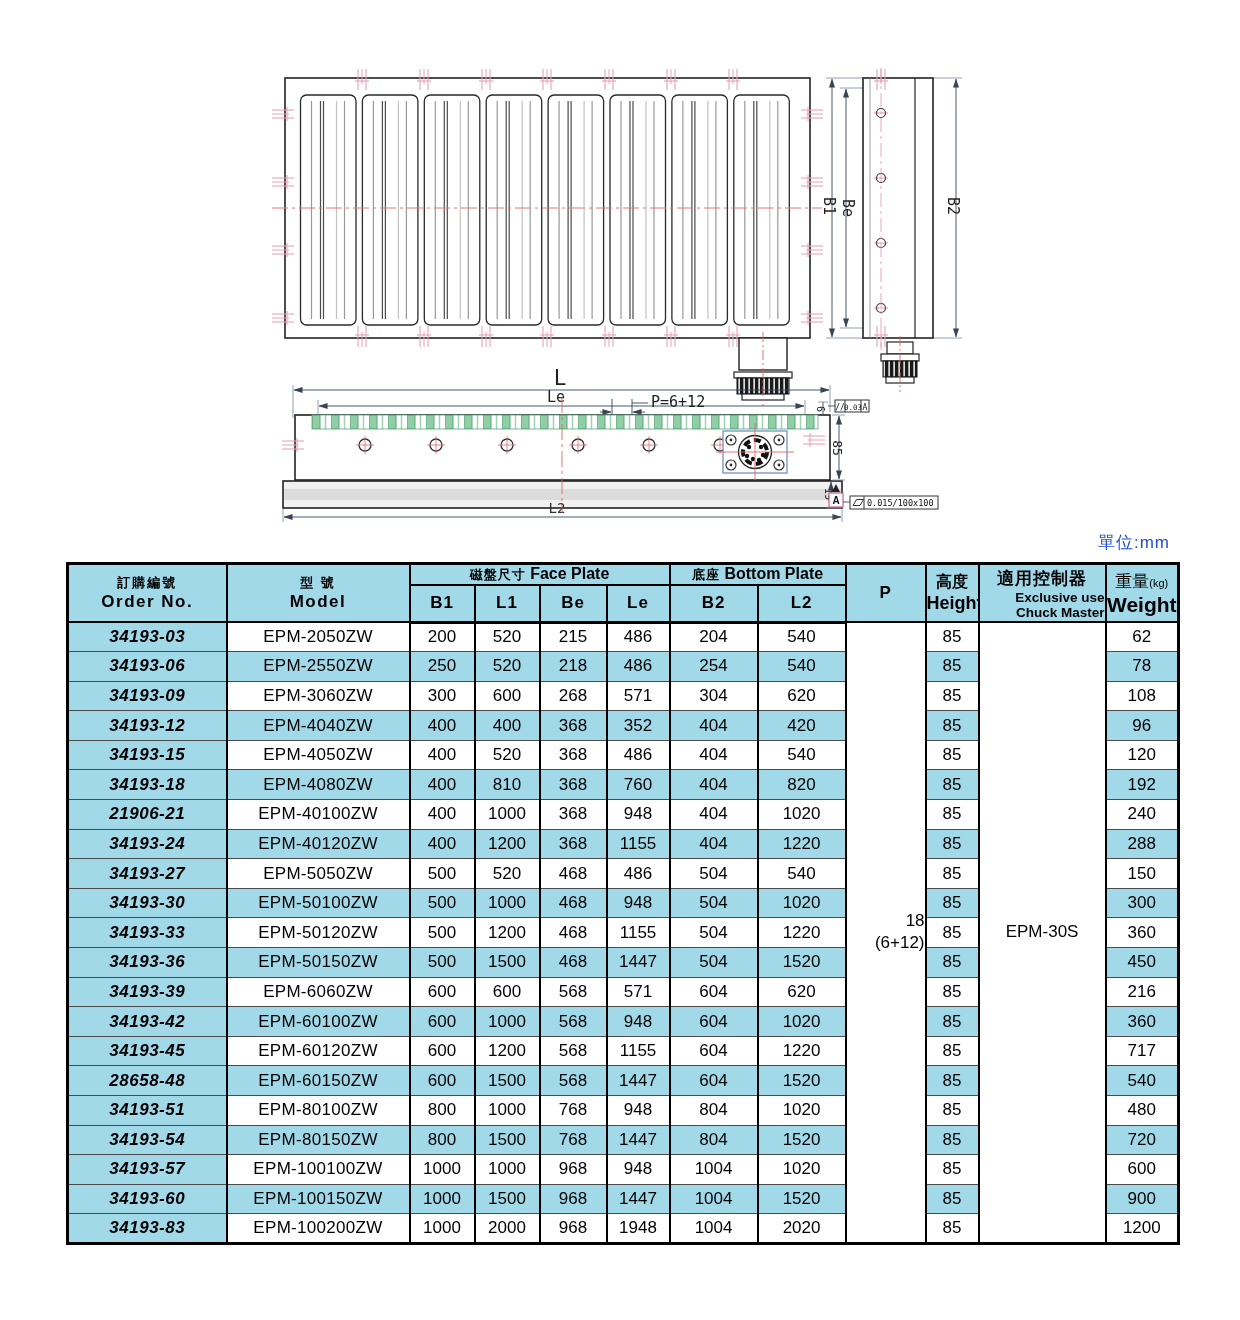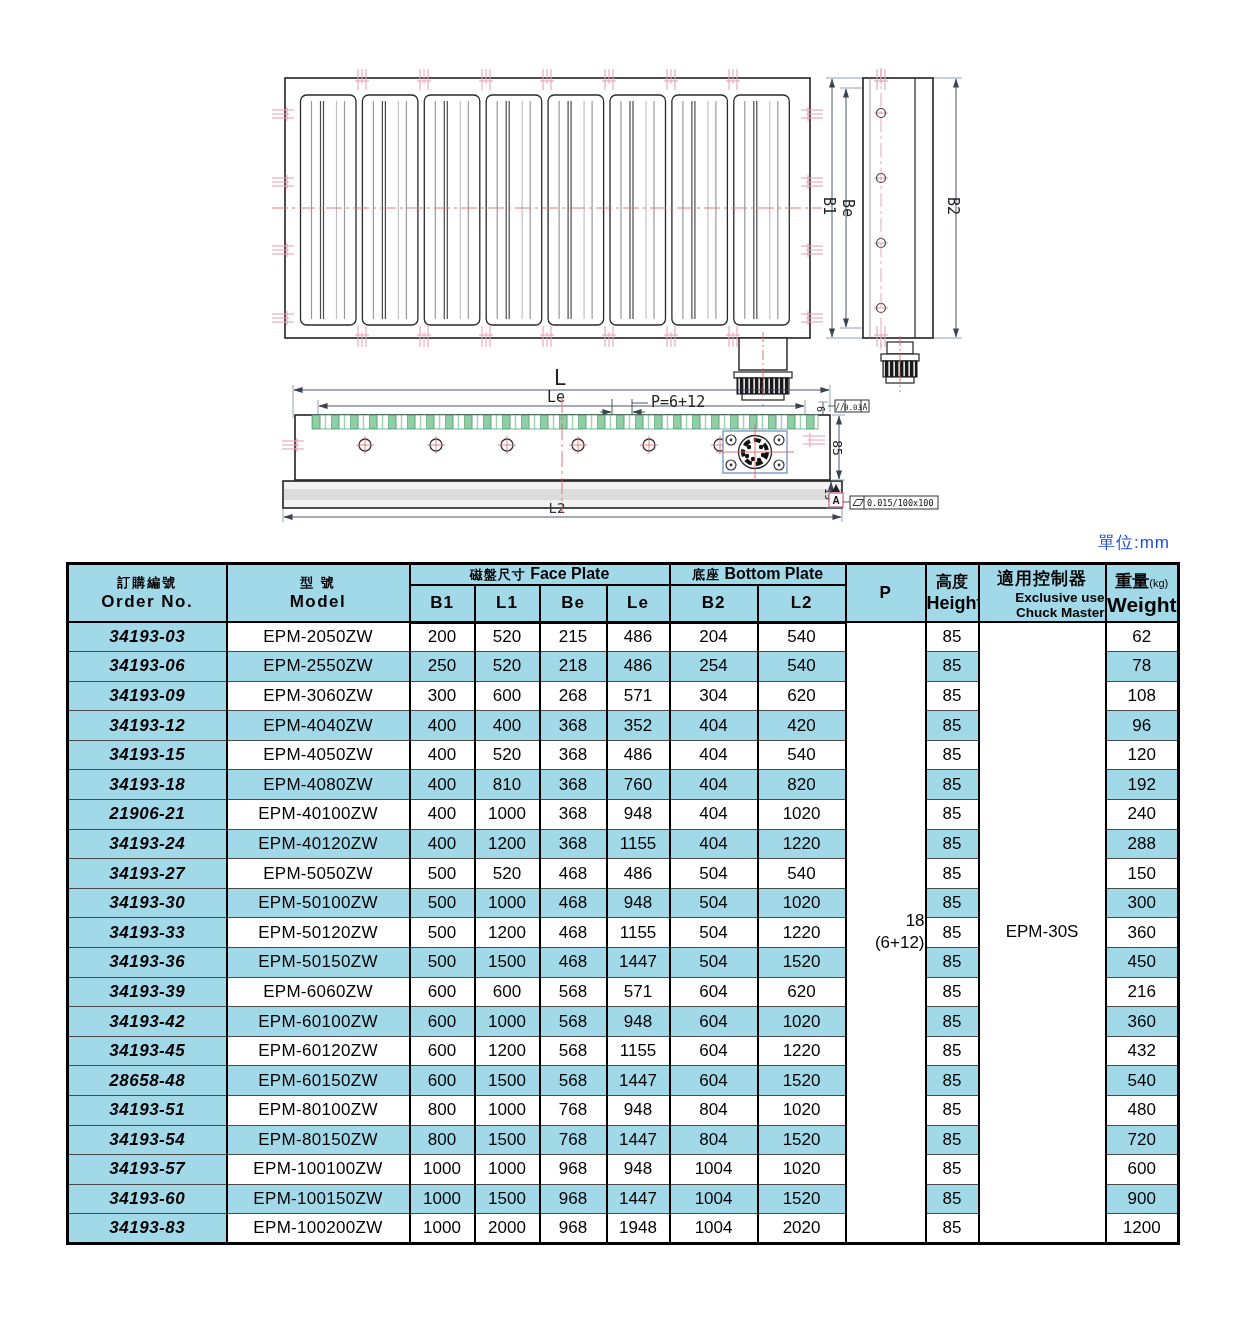--- a/index.html
+++ b/index.html
@@ -24,21 +24,21 @@
   table.spec thead tr.h2 th { border-bottom:3px solid #000; }
   .zh { font-size:13px; letter-spacing:2px; }
   .en-b { font-weight:bold; font-size:17px; letter-spacing:1.5px; }
   .grp .zh { letter-spacing:1px; }
   .grp .en-b { letter-spacing:0; font-size:16px; }
   .sub { font-weight:bold; font-size:17px; letter-spacing:1px; }
   .small-zh { font-size:16px; letter-spacing:0; }
   .small-en { font-weight:bold; font-size:18px; letter-spacing:0; }
   .ctrl-zh { font-size:17px; letter-spacing:1px; }
   .ctrl-en { font-weight:bold; font-size:13.5px;text-align:right; }
-  .wt-zh { font-size:17px; font-weight:bold; letter-spacing:0;}
+  .wt-zh { font-size:17px; font-weight:normal; letter-spacing:0;}
   .wt-kg { font-size:11px; font-weight:normal; }
   .wt-en { font-size:21px; font-weight:bold; }
   table.spec tbody td { height:29.6px; font-size:17px; background:#fff; }
   table.spec tbody tr.alt td { background:#a2d9e9; }
   td.c-order { background:#a2d9e9 !important; font-weight:bold; font-style:italic; letter-spacing:0.5px; }
   td.c-model { text-align:left; padding-left:16px; letter-spacing:0.3px; }
   td.c-merged { background:#fff !important; font-size:17px; }
   td.c-merged div { line-height:1.3;text-align:right; }
   thead th.h-row1 { height:36px; }
   thead tr.h2 th { height:37px; }
@@ -628,21 +628,21 @@
         <tr>
           <td class="c-order">34193-45</td>
           <td class="c-model">EPM-60120ZW</td>
           <td class="c-num">600</td>
           <td class="c-num">1200</td>
           <td class="c-num">568</td>
           <td class="c-num">1155</td>
           <td class="c-num">604</td>
           <td class="c-num">1220</td>
           <td class="c-num">85</td>
-          <td class="c-num">432</td>
+          <td class="c-num">717</td>
         </tr>
         <tr class="alt">
           <td class="c-order">28658-48</td>
           <td class="c-model">EPM-60150ZW</td>
           <td class="c-num">600</td>
           <td class="c-num">1500</td>
           <td class="c-num">568</td>
           <td class="c-num">1447</td>
           <td class="c-num">604</td>
           <td class="c-num">1520</td>

